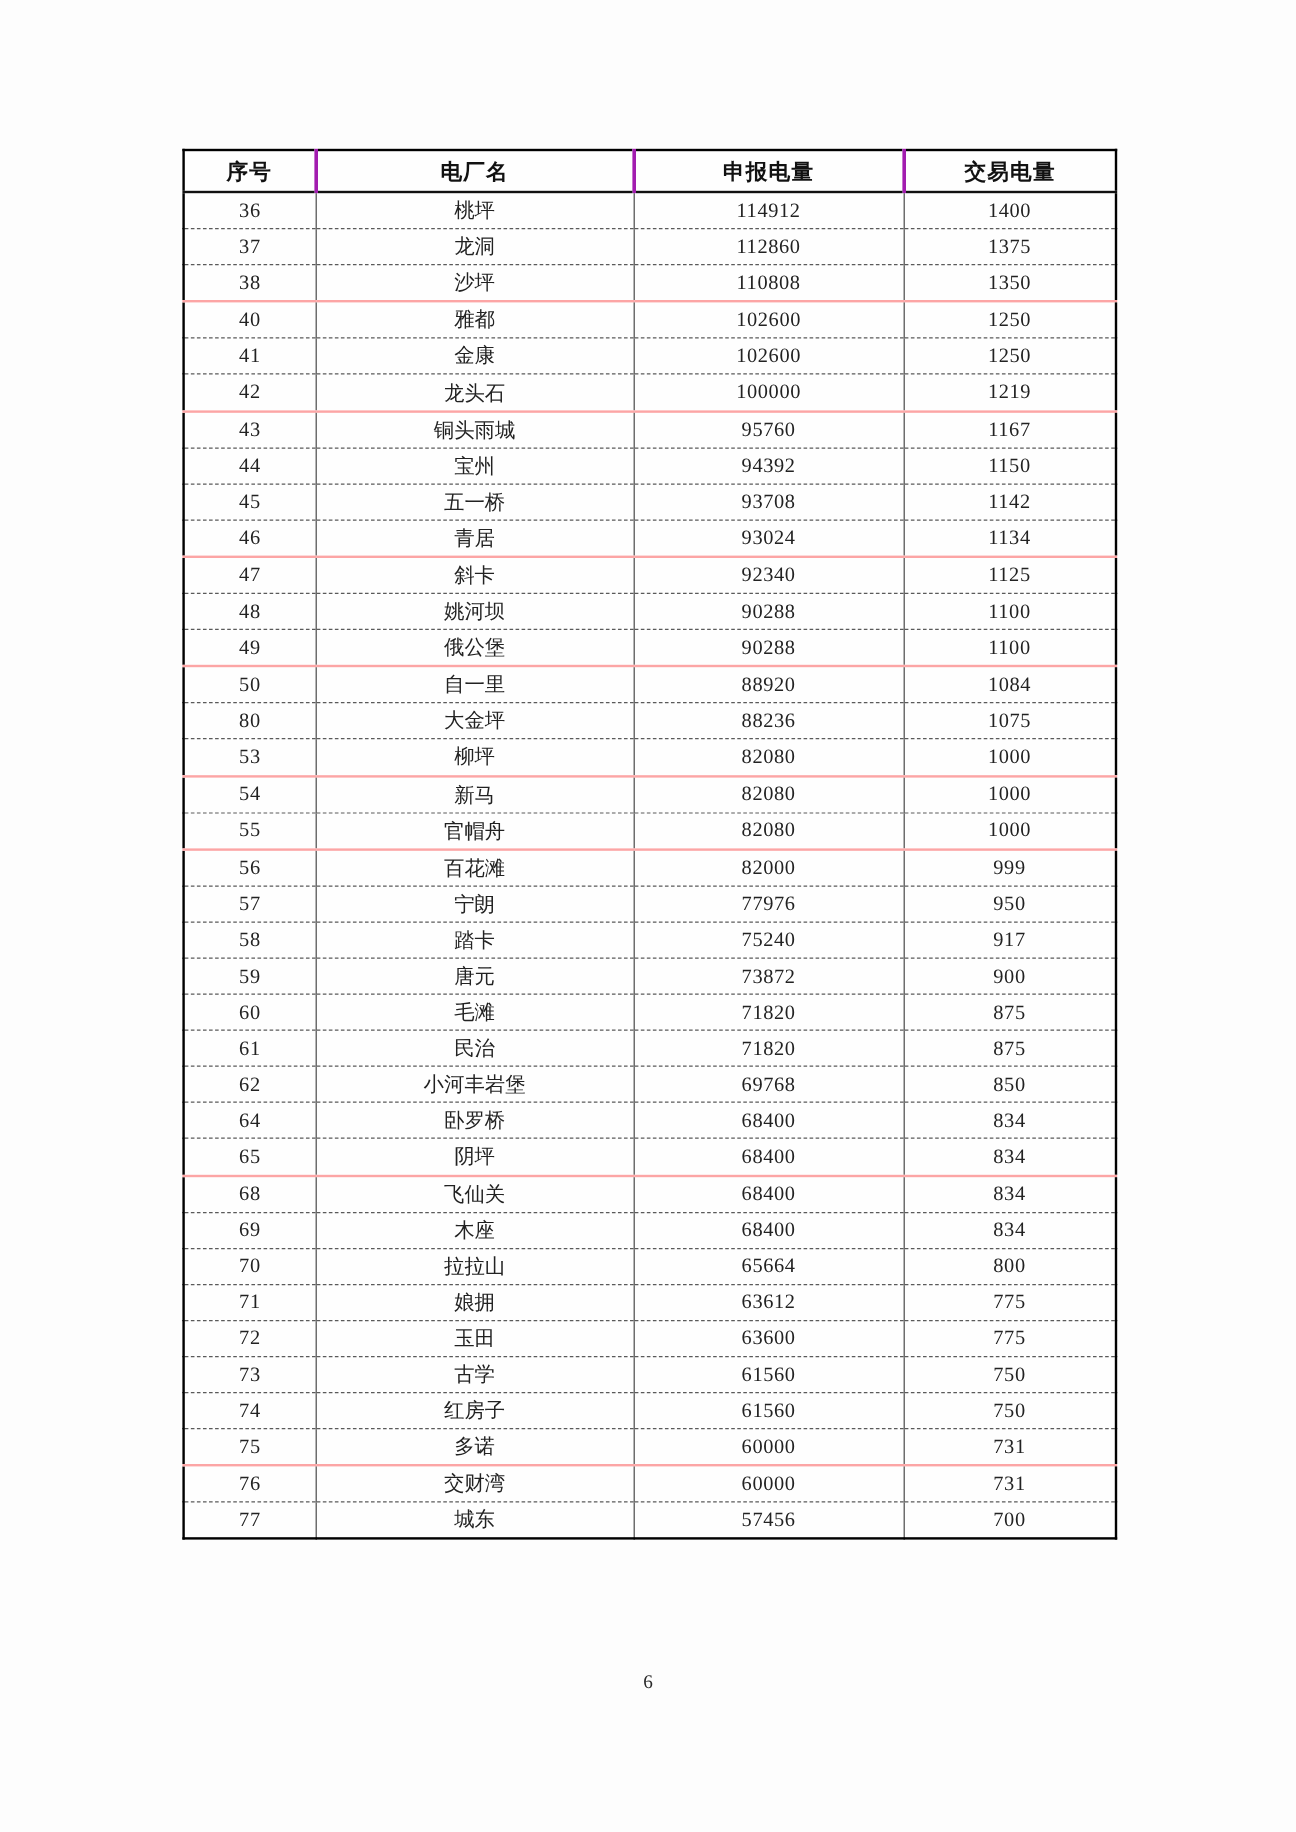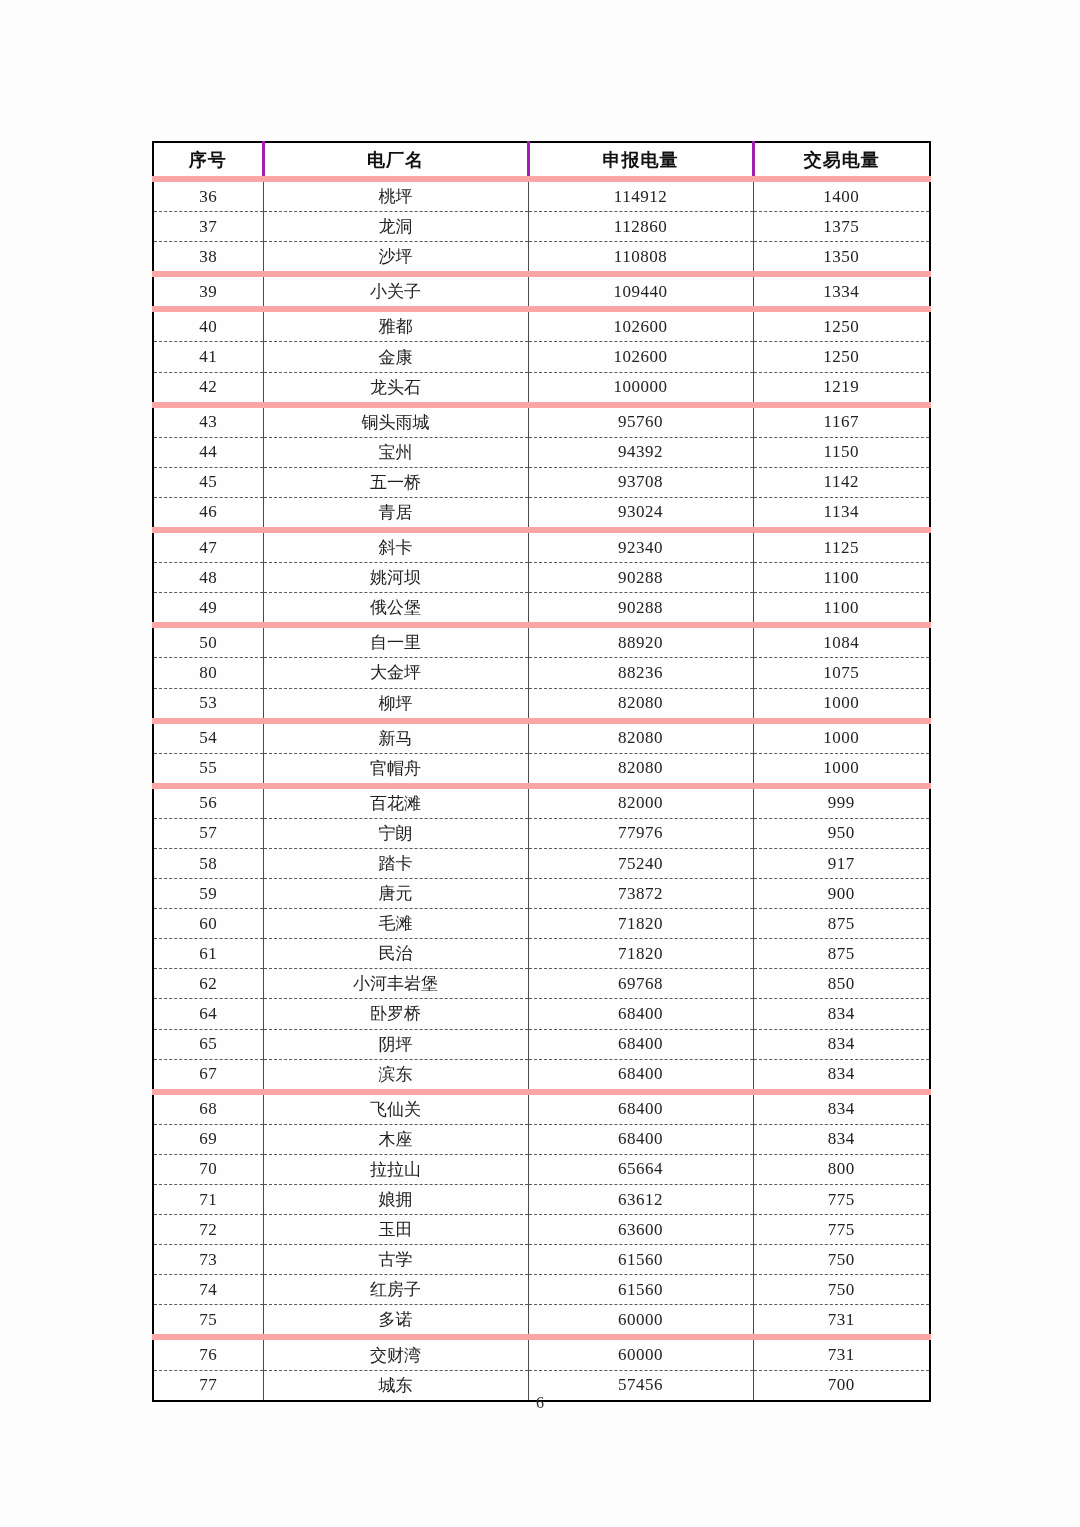--- a/index.html
+++ b/index.html
@@ -12,21 +12,21 @@
     width: 1080px;
     height: 1527px;
     background: #fdfdfd;
     font-family: "Liberation Serif", "DejaVu Serif", serif;
     color: #1f1f1f;
     overflow: hidden;
   }
   table.plant-table {
     position: absolute;
     left: 152px;
-    top: 141px;
+    top: 124px;
     width: 777px;
     border-collapse: collapse;
     table-layout: fixed;
     background: #fefefe;
     border: 2px solid #000;
   }
   col.c-no       { width: 110px; }
   col.c-name     { width: 265px; }
   col.c-declared { width: 225px; }
   col.c-trade    { width: 177px; }
@@ -46,21 +46,21 @@
     height: 27.1px;
     font-size: 17px;
     text-align: center;
     vertical-align: middle;
     border-left: 1px solid #4a4a4a;
     border-top: 1px dashed #5a5a5a;
     color: #222;
   }
   .plant-table th:first-child,
   .plant-table td:first-child { border-left: none; }
-  .plant-table tr.thick td { border-top: 6px solid #fca5a5; }
+  .plant-table tr.thick td { border-top: 2px solid #fca5a5; }
   .plant-table thead tr th { border-top: none; }
   .plant-table td.num { letter-spacing: 0.5px; }
 
   .page-number {
     position: absolute;
     left: 0;
     top: 1394px;
     width: 100%;
     text-align: center;
     font-size: 16px;
@@ -100,26 +100,20 @@
           <td class="num">112860</td>
           <td class="num">1375</td>
         </tr>
         <tr>
           <td class="num">38</td>
           <td>沙坪</td>
           <td class="num">110808</td>
           <td class="num">1350</td>
         </tr>
         <tr class="thick">
-          <td class="num">39</td>
-          <td>小关子</td>
-          <td class="num">109440</td>
-          <td class="num">1334</td>
-        </tr>
-        <tr class="thick">
           <td class="num">40</td>
           <td>雅都</td>
           <td class="num">102600</td>
           <td class="num">1250</td>
         </tr>
         <tr>
           <td class="num">41</td>
           <td>金康</td>
           <td class="num">102600</td>
           <td class="num">1250</td>
@@ -249,26 +243,20 @@
           <td>卧罗桥</td>
           <td class="num">68400</td>
           <td class="num">834</td>
         </tr>
         <tr>
           <td class="num">65</td>
           <td>阴坪</td>
           <td class="num">68400</td>
           <td class="num">834</td>
         </tr>
-        <tr>
-          <td class="num">67</td>
-          <td>滨东</td>
-          <td class="num">68400</td>
-          <td class="num">834</td>
-        </tr>
         <tr class="thick">
           <td class="num">68</td>
           <td>飞仙关</td>
           <td class="num">68400</td>
           <td class="num">834</td>
         </tr>
         <tr>
           <td class="num">69</td>
           <td>木座</td>
           <td class="num">68400</td>

